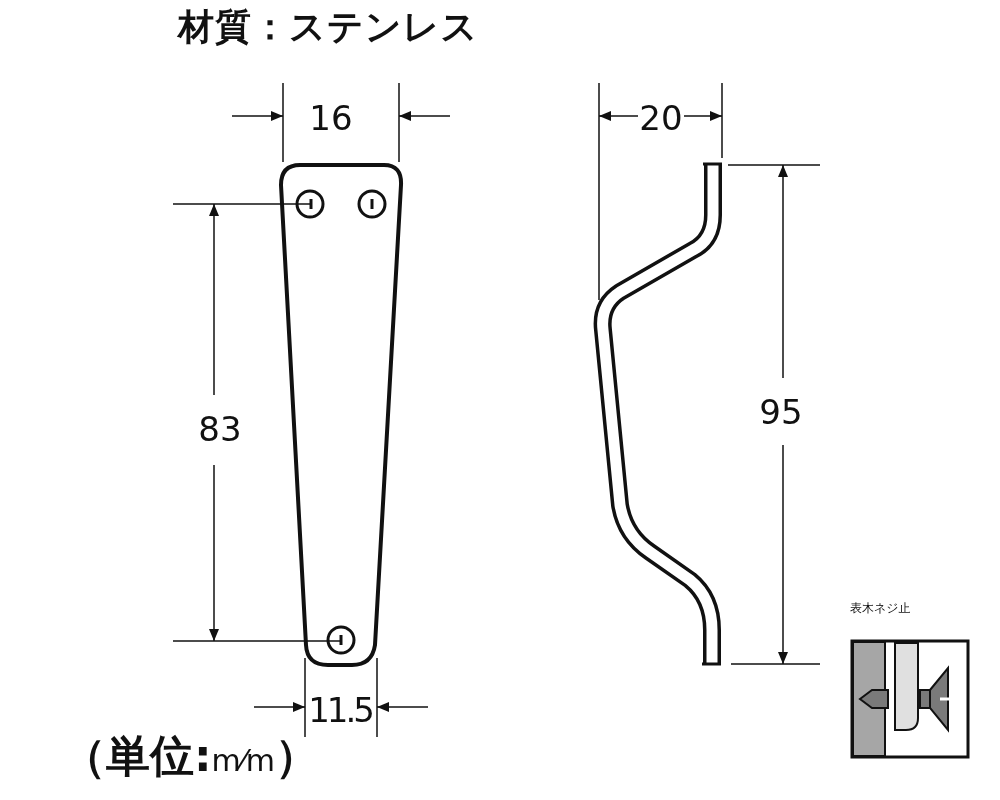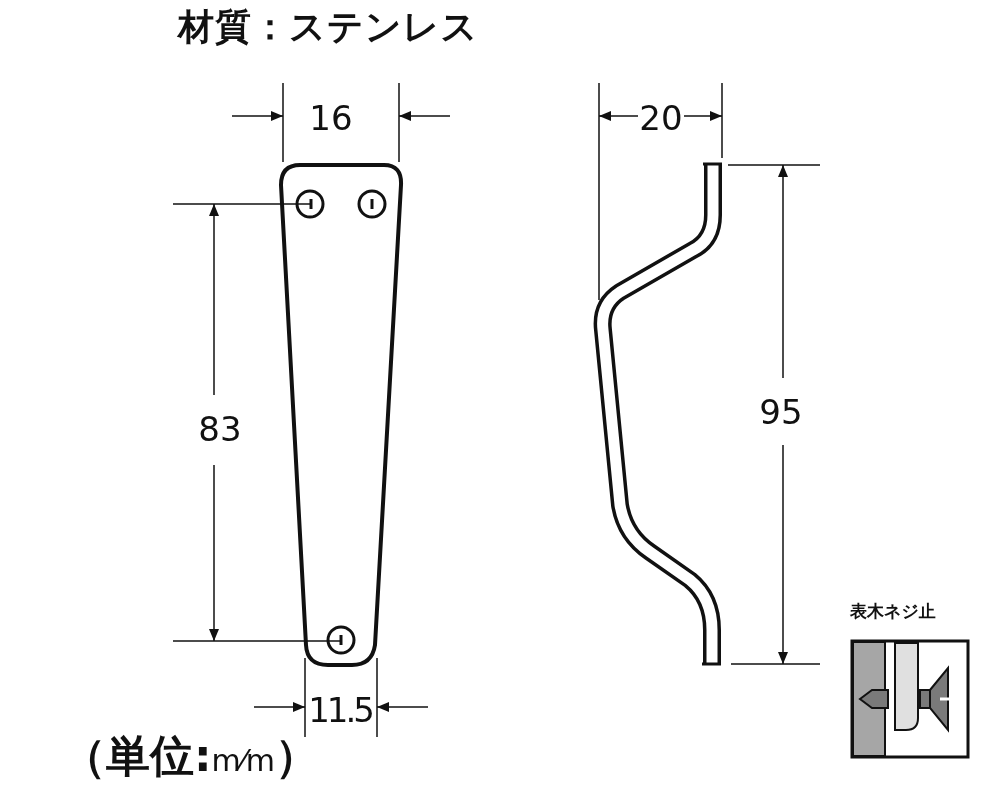--- a/index.html
+++ b/index.html
@@ -2,21 +2,21 @@
 <html><head>
 <meta charset="utf-8">
 <style>
   html, body { margin: 0; padding: 0; background: #ffffff; }
   body { width: 1000px; height: 800px; position: relative; overflow: hidden;
          font-family: "DejaVu Sans", "Liberation Sans", sans-serif; color: #111; }
   .title { position: absolute; left: 178px; top: 2px; font-size: 36px; font-weight: bold;
            letter-spacing: 1px; line-height: 50px; text-align: right; }
   .units { position: absolute; left: 62px; top: 726px; font-size: 44px; font-weight: bold; line-height: 60px; }
   .units .frac { font-weight: normal; font-size: 30px; margin-top: 34px; }
-  .legend-label { position: absolute; left: 850px; top: 600px; font-size: 17px; font-weight: bold; }
+  .legend-label { position: absolute; left: 850px; top: 600px; font-size: 12px; font-weight: normal; }
   svg.drawing { position: absolute; left: 0; top: 0; }
   .dim { font-family: "DejaVu Sans", sans-serif; font-size: 34px; fill: #111; }
 </style>
 </head>
 <body>
 
 <div class="title">材質：ステンレス</div>
 
 <svg class="drawing" width="1000" height="800" viewBox="0 0 1000 800">
   <defs>

